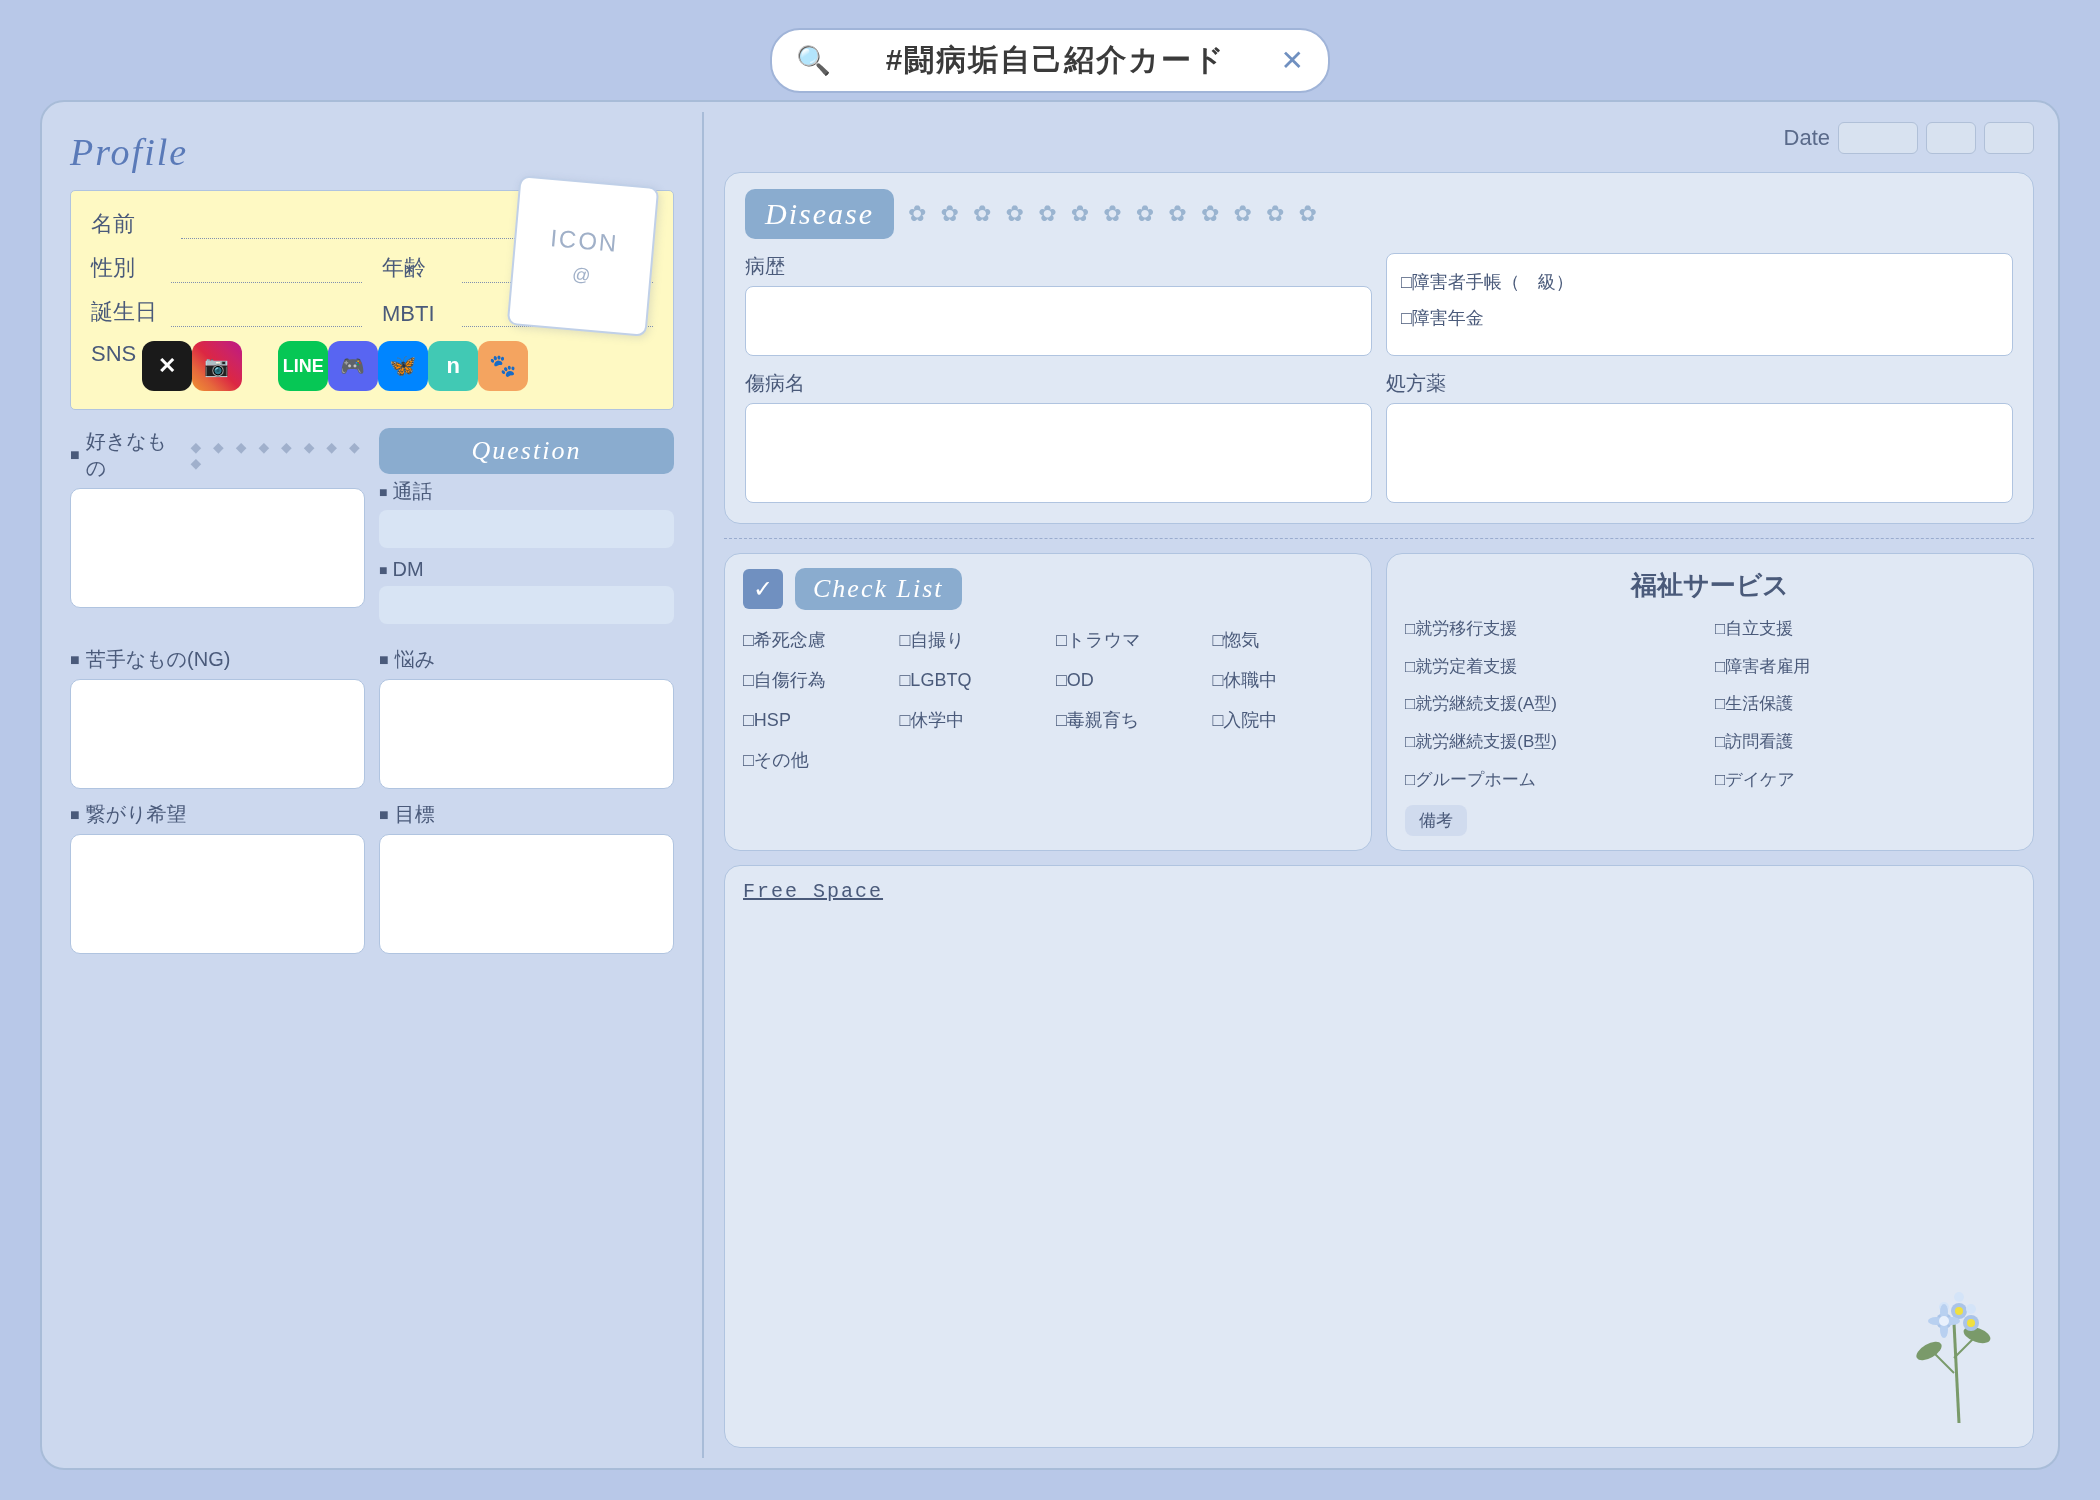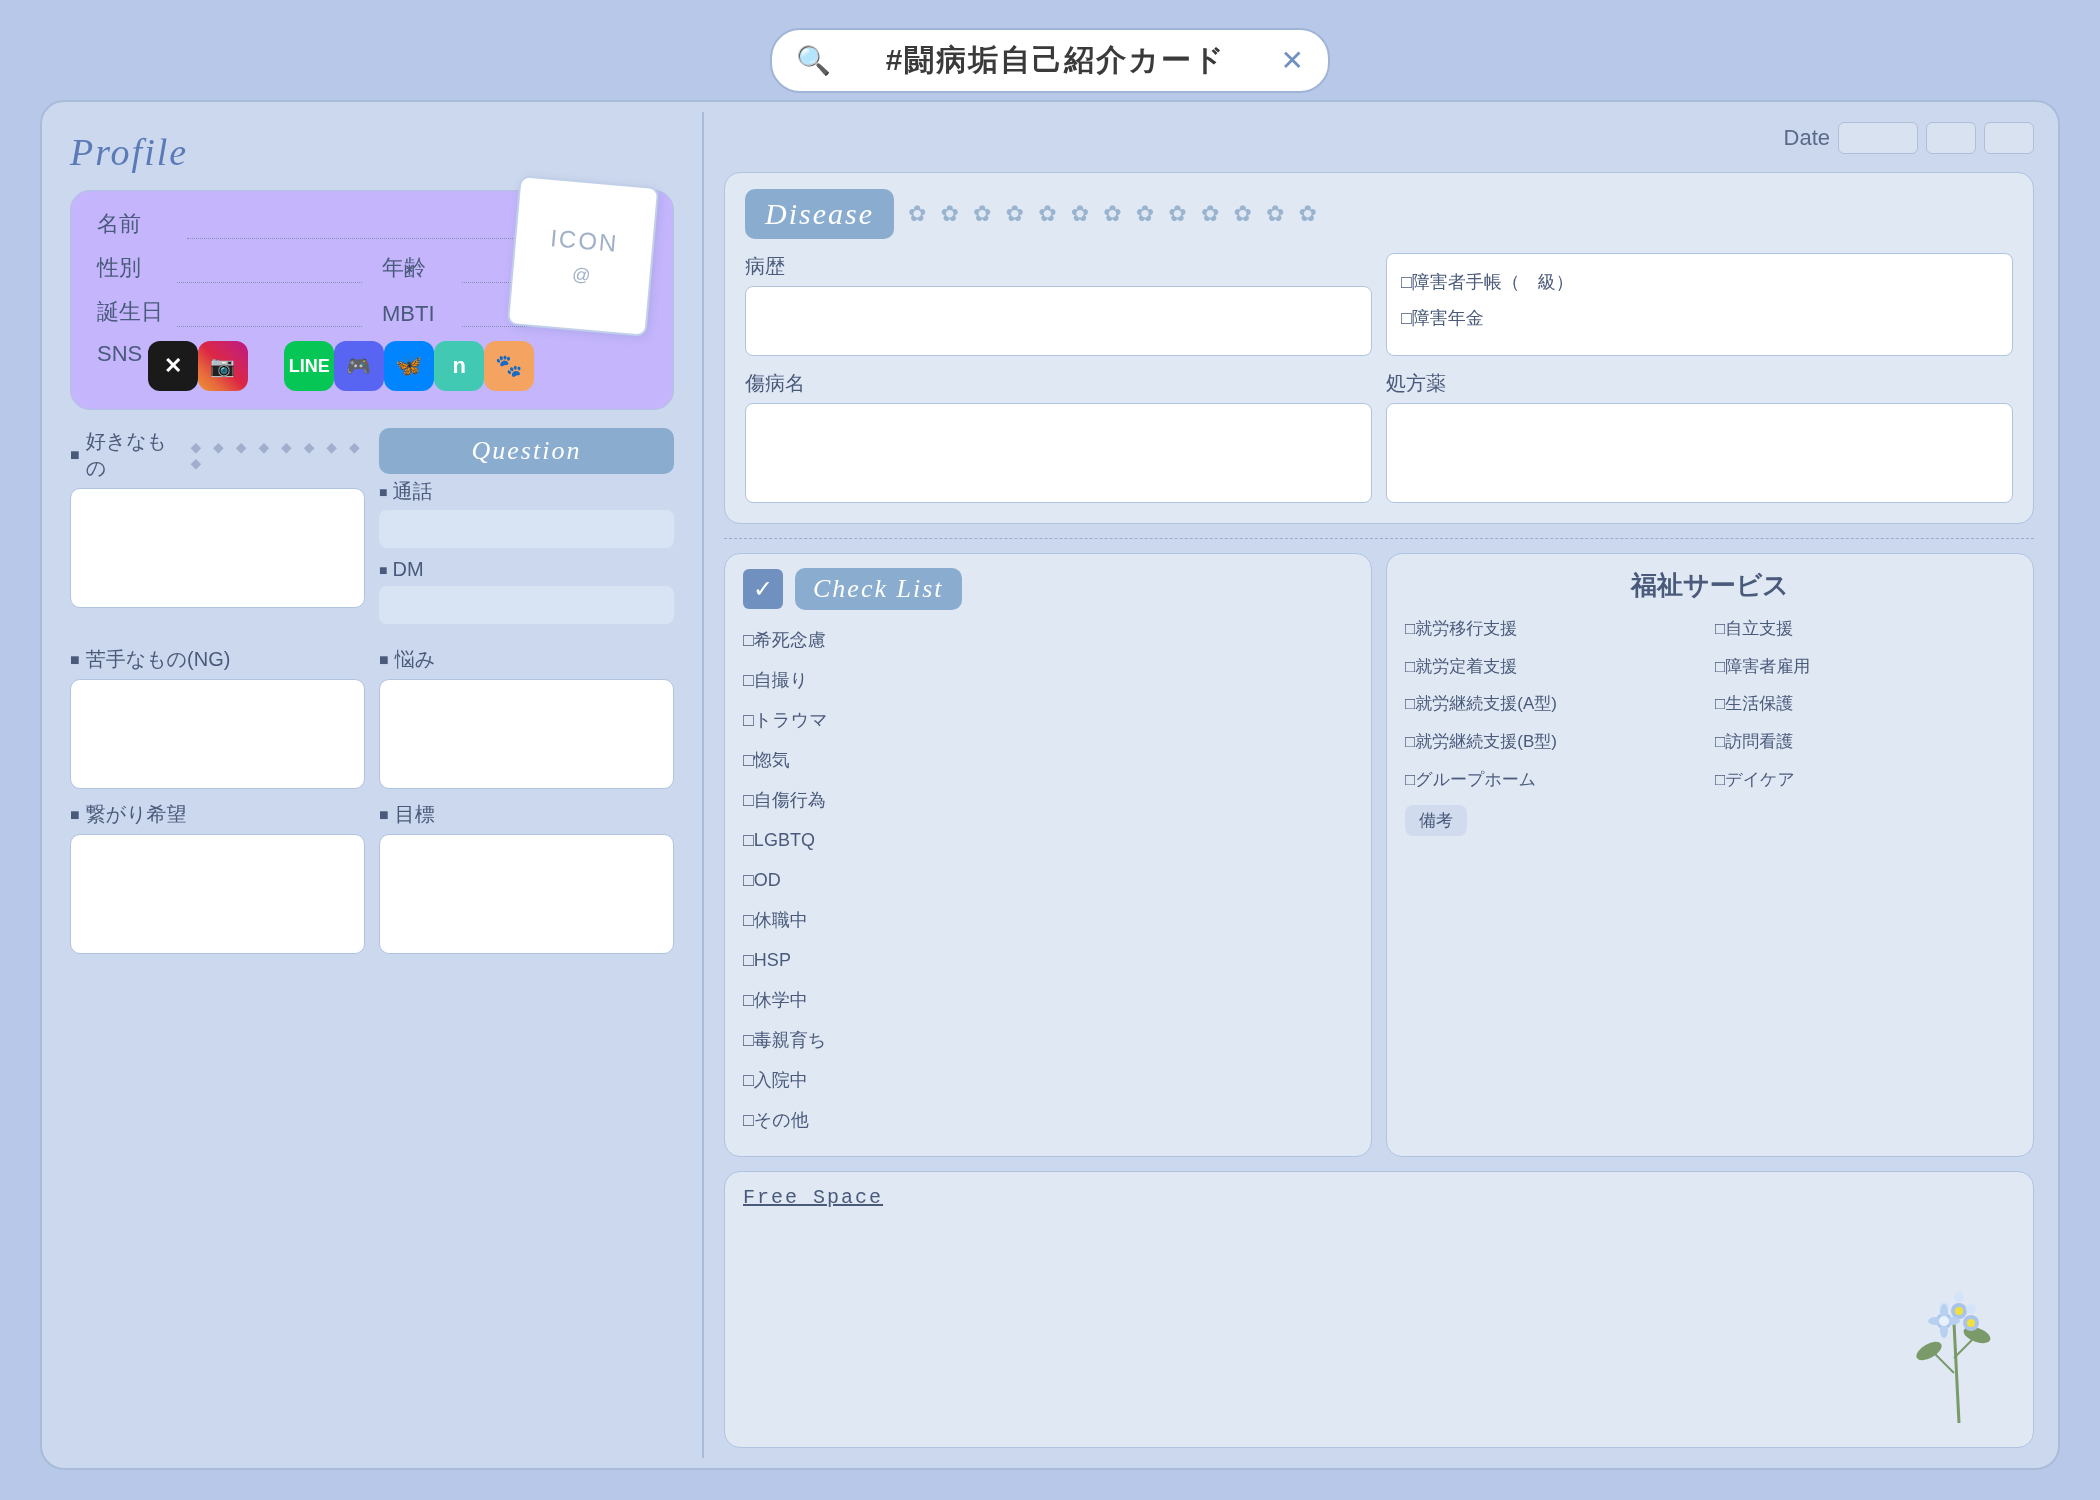--- a/index.html
+++ b/index.html
@@ -59,24 +59,24 @@
     .profile-title {
       font-size: 38px;
       color: #5a7ab8;
       font-family: Georgia, serif;
       font-style: italic;
       margin-bottom: 16px;
       letter-spacing: 2px;
     }
 
     .profile-card {
-      background: #c4b5fd;
-      border-radius: 20px;
-      border: 1.5px solid #b0c4e0;
-      padding: 18px 26px;
+      background: #fef9c3;
+      border-radius: 5px;
+      border: 1.5px solid #b0c4e0;
+      padding: 18px 20px;
       position: relative;
       margin-bottom: 18px;
     }
 
     .profile-row {
       display: flex;
       align-items: flex-end;
       margin-bottom: 14px;
       gap: 10px;
     }
@@ -598,21 +598,21 @@
 
     <hr class="section-divider" style="border-top: 1.5px dashed #9aaccf; margin: 0;">
 
     <div style="display: grid; grid-template-columns: 1fr 1fr; gap: 14px;">
 
       <div class="check-section">
         <div class="check-header">
           <div class="check-icon">✓</div>
           <div class="check-title">Check List</div>
         </div>
-        <div style="display: grid; grid-template-columns: 1fr; gap: 4px 16px; font-size: 18px; color: #4a5a7a; line-height: 2;">
+        <div style="display: grid; grid-template-columns: 1fr 1fr 1fr 1fr; gap: 4px 16px; font-size: 18px; color: #4a5a7a; line-height: 2;">
           <div>□希死念慮</div>
           <div>□自撮り</div>
           <div>□トラウマ</div>
           <div>□惚気</div>
           <div>□自傷行為</div>
           <div>□LGBTQ</div>
           <div>□OD</div>
           <div>□休職中</div>
           <div>□HSP</div>
           <div>□休学中</div>

